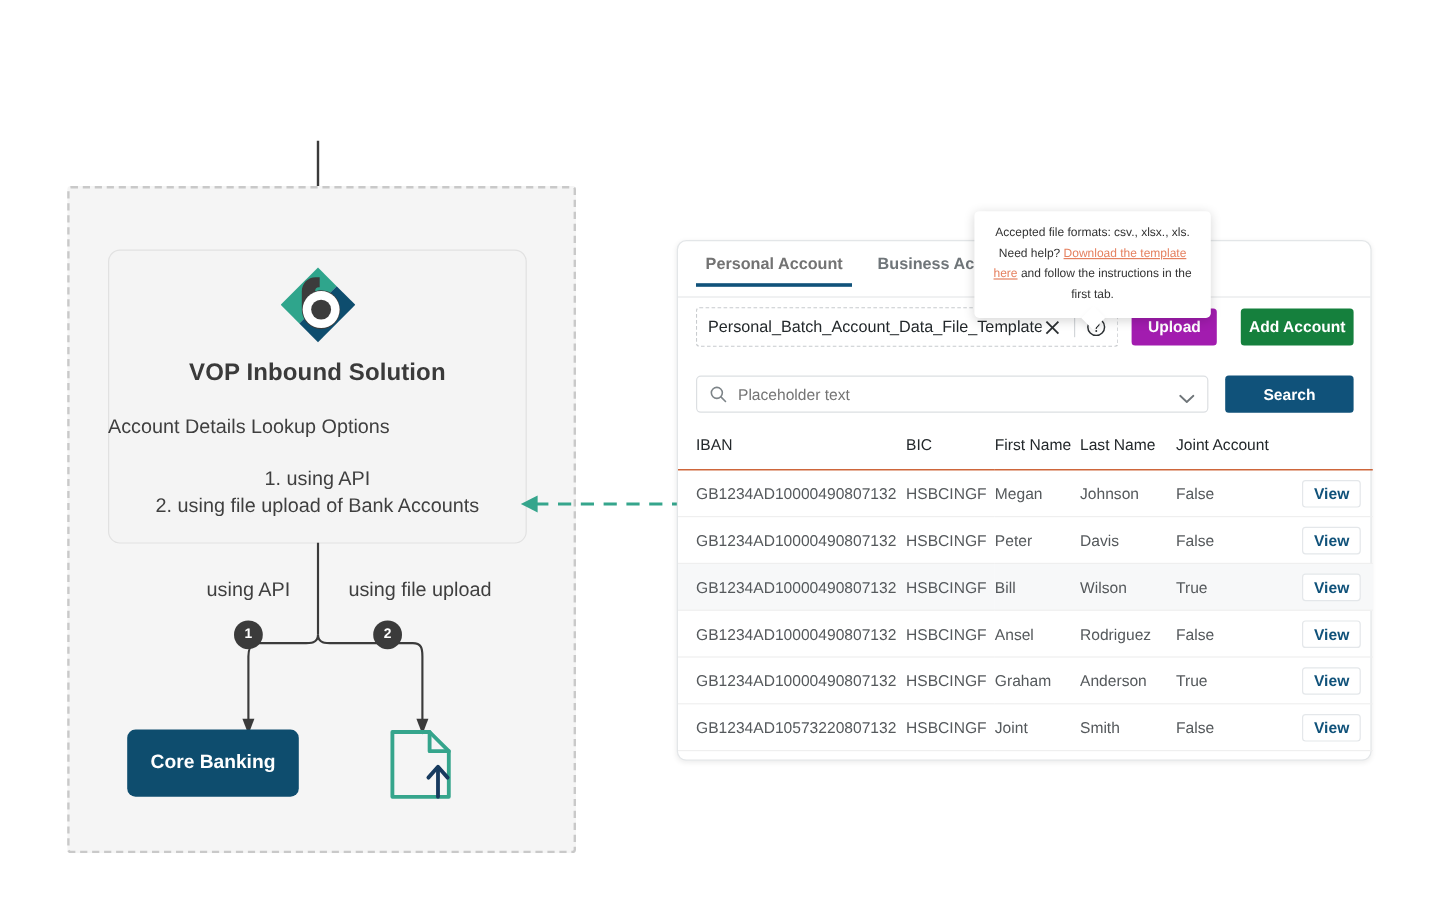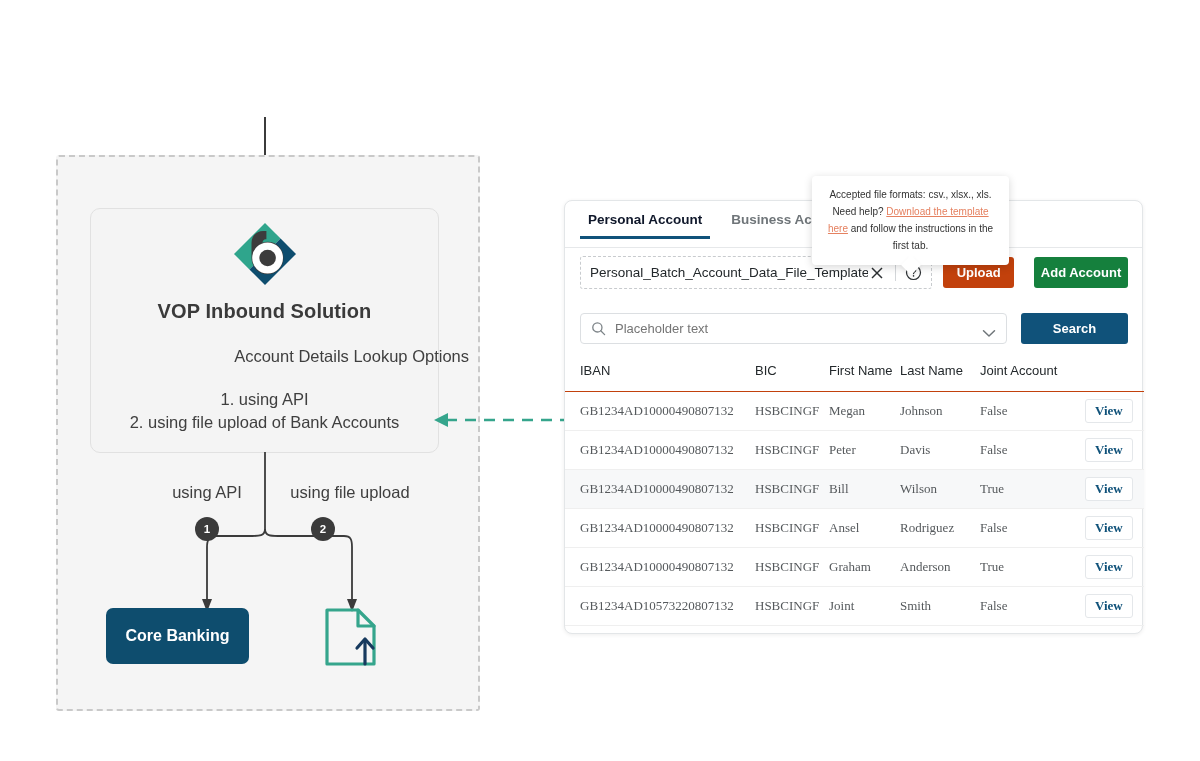--- a/index.html
+++ b/index.html
@@ -27,21 +27,21 @@
   .inner-card{
     position:absolute; left:90px; top:208px; width:349px; height:245px;
     background:#f4f4f4; border:1.5px solid #e1e1e1; border-radius:10px;
   }
   .logo-wrap{ position:absolute; left:234px; top:222px; width:62px; height:64px; }
   .card-title{
     position:absolute; left:90px; top:300px; width:349px; text-align:center;
     font-size:20px; font-weight:700; color:#3a3a3a; letter-spacing:.1px;
   }
   .card-sub{
-    position:absolute; left:90px; top:347px; width:379px; text-align:right;
+    position:absolute; left:90px; top:347px; width:379px; text-align:left;
     font-size:16.5px; color:#3f3f3f;
   }
   .card-opts{
     position:absolute; left:90px; top:388px; width:349px; text-align:center;
     font-size:16.5px; color:#3f3f3f; line-height:23px;
   }
 
   .branch-svg{ position:absolute; left:56px; top:452px; width:424px; height:210px; }
   .lbl-api{
     position:absolute; left:152px; top:483px; width:110px; text-align:center;
@@ -77,35 +77,35 @@
   }
   .tabs{
     position:absolute; left:0; top:0; width:100%; height:47px;
     border-bottom:1px solid #e6e8ea; display:flex; align-items:flex-start; padding-left:15px;
   }
   .tab{
     font-size:13.5px; font-weight:700; color:#6f7579; padding:11px 8px 9px 8px;
     margin-right:13px; cursor:pointer; white-space:nowrap;
     border-bottom:3px solid transparent;
   }
-  .tab.active{ color:#0f172a; border-bottom-color:#10527a; }
+  .tab.active{ color:#737373; border-bottom-color:#10527a; }
 
   .uploadrow{
     position:absolute; left:15px; top:55px; right:14px; height:33px; display:flex; align-items:center;
   }
   .filebox{
     flex:1 1 auto; height:33px; border:1.5px dashed #c8cbce; border-radius:3px;
     display:flex; align-items:center; padding:0 9px; background:#fff; min-width:0;
   }
   .filename{ font-size:13.5px; color:#23282b; flex:1 1 auto; white-space:nowrap; overflow:hidden; }
   .x-icon{ width:18px; height:18px; display:flex; align-items:center; justify-content:center; cursor:pointer; }
   .sep{ width:1px; height:17px; background:#d3d6d9; margin:0 9px; }
   .q-icon{ width:17px; height:17px; cursor:pointer; }
   .btn-upload{
-    width:76px; height:31px; margin-left:11px; background:#c2410c; color:#fff;
+    width:76px; height:31px; margin-left:11px; background:#a21caf; color:#fff;
     border:none; border-radius:3px; font-size:13px; font-weight:700; cursor:pointer;
     font-family:"Liberation Sans",sans-serif;
   }
   .btn-add{
     width:101px; height:31px; margin-left:20px; background:#15803d; color:#fff;
     border:none; border-radius:3px; font-size:13px; font-weight:700; cursor:pointer;
     font-family:"Liberation Sans",sans-serif;
   }
 
   .searchrow{
@@ -131,21 +131,20 @@
     position:absolute; left:0; top:158px; width:100%; border-collapse:collapse;
     table-layout:fixed;
   }
   table.grid th{
     text-align:left; font-size:13px; font-weight:400; color:#23282b;
     padding:4px 0 13px 0; border-bottom:1px solid #c2410c;
   }
   table.grid td{
     font-size:13px; color:#55595c; height:39px; border-bottom:1px solid #efefef;
     vertical-align:middle;
-    font-family:Liberation Serif, serif;
   }
   table.grid tr.alt td{ background:#f7f8f9; }
   table.grid th:first-child, table.grid td:first-child{ padding-left:15px; }
   .c-iban{ width:190px; }
   .c-bic{ width:74px; }
   .c-fn{ width:71px; }
   .c-ln{ width:80px; }
   .c-ja{ width:105px; }
   .c-view{ width:59px; }
   .viewbtn{

